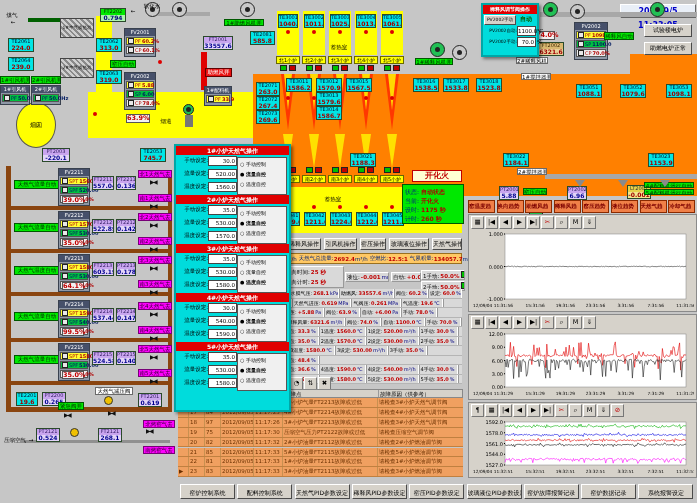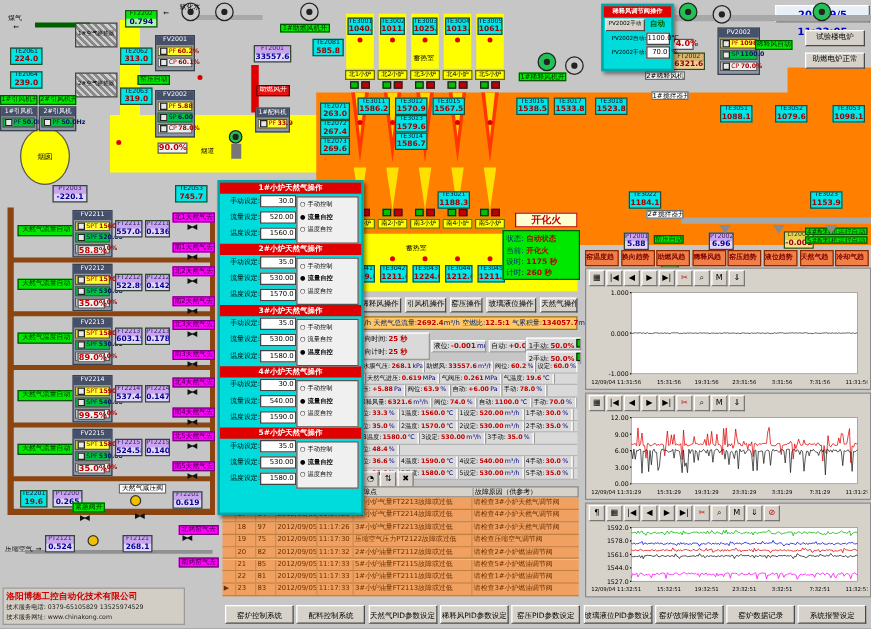--- a/index.html
+++ b/index.html
@@ -85,25 +85,20 @@
             text-align:center;line-height:14px}
   .companybox{left:2px;top:470px;width:146px;height:30px;background:#d2cec6;border:1px solid #9a9a9a;padding:1px 2px}
   .cname{color:#d00000;font-size:7px;font-weight:bold;line-height:10px;white-space:nowrap}
   .cline{color:#222;font-size:5px;line-height:8px;white-space:nowrap}
 </style>
 </head>
 <body>
 
 <div id="root">
   <div class="abs clockbox">2012/9/5 11:33:05</div>
-  <div class="abs companybox">
-    <div class="cname">洛阳博德工控自动化技术有限公司</div>
-    <div class="cline">技术服务电话: 0379-65105829  13525974529</div>
-    <div class="cline">技术服务网址: www.chinakong.com</div>
-  </div>
 <div class="abs" style="left: 88px; top: 92px; width: 167px; height: 46px; background: rgb(255, 255, 0);"></div>
     <div class="abs" style="left: 96px; top: 16px; width: 16px; height: 78px; background: rgb(255, 255, 0);"></div>
     <div class="abs" style="left: 253px; top: 74px; width: 444px; height: 122px; background: rgb(255, 128, 0);"></div>
     <div class="abs" style="left: 630px; top: 54px; width: 67px; height: 22px; background: rgb(255, 128, 0);"></div>
     <div class="abs" style="left: 277px; top: 11px; width: 22px; height: 44px; background: rgb(255, 255, 0);"></div>
     <div class="abs" style="left: 303px; top: 11px; width: 22px; height: 44px; background: rgb(255, 255, 0);"></div>
     <div class="abs" style="left: 329px; top: 11px; width: 22px; height: 44px; background: rgb(255, 255, 0);"></div>
     <div class="abs" style="left: 355px; top: 11px; width: 22px; height: 44px; background: rgb(255, 255, 0);"></div>
     <div class="abs" style="left: 381px; top: 11px; width: 22px; height: 44px; background: rgb(255, 255, 0);"></div>
     <div class="abs" style="left: 180px; top: 187px; width: 282px; height: 46px; background: rgb(255, 255, 0);"></div>
@@ -364,21 +359,21 @@
       <span class="ival">0.619</span>
     </div>
     <div class="instr i-pu abs" style="left: 36px; top: 428px; width: 24px; height: 14px;">
       <span class="iid">PT2121</span>
       <span class="ival">0.524</span>
     </div>
     <div class="instr i-pu abs" style="left: 98px; top: 428px; width: 24px; height: 14px;">
       <span class="iid">FT2121</span>
       <span class="ival">268.1</span>
     </div>
-    <div class="pct abs" style="left: 126px; top: 114px; width: 24px; height: 9px;">90.0%</div>
+    <div class="pct abs" style="left: 126px; top: 114px; width: 24px; height: 9px;">63.9%</div>
     <div class="pct abs" style="left: 535px; top: 31px; width: 20px; height: 9px;">74.0%</div>
     <div class="ctrl abs" style="left: 124px; top: 28px; width: 32px;">
       <div class="ct abs" style="left: 0px; top: 0px; width: 30px; height: 7px; position: relative;">FV2001</div>
       <div class="crow cr-y">
         <i class="ck"></i>
         <span class="kk">PF</span>
         <span class="vv">60.2%</span>
       </div>
       <div class="crow cr-w">
         <i class="ck"></i>
@@ -519,21 +514,21 @@
         <i class="ck"></i>
         <span class="kk">SPF</span>
         <span class="vv">520.00</span>
       </div>
       <div class="crow cr-w">
         <i class="ck"></i>
         <span class="kk">CP</span>
         <span class="vv">30.0%</span>
       </div>
     </div>
-    <div class="pct abs" style="left: 62px; top: 196px; width: 22px; height: 8px;">58.8%</div>
+    <div class="pct abs" style="left: 62px; top: 196px; width: 22px; height: 8px;">39.0%</div>
     <div class="instr i-pu abs" style="left: 92px; top: 176px; width: 22px; height: 14px;">
       <span class="iid">FT2211</span>
       <span class="ival">557.04</span>
     </div>
     <div class="instr i-pu abs" style="left: 116px; top: 176px; width: 20px; height: 14px;">
       <span class="iid">PT2211</span>
       <span class="ival">0.136</span>
     </div>
     <div class="tag t-m abs" style="left: 138px; top: 170px; width: 34px; height: 8px;">北1天然气去</div>
     <div class="valve abs" style="left: 150px; top: 179px; width: 14px; height: 7px;">▶◀</div>
@@ -583,21 +578,21 @@
         <i class="ck"></i>
         <span class="kk">SPF</span>
         <span class="vv">530.00</span>
       </div>
       <div class="crow cr-w">
         <i class="ck"></i>
         <span class="kk">CP</span>
         <span class="vv">35.0%</span>
       </div>
     </div>
-    <div class="pct abs" style="left: 62px; top: 282px; width: 22px; height: 8px;">89.0%</div>
+    <div class="pct abs" style="left: 62px; top: 282px; width: 22px; height: 8px;">64.1%</div>
     <div class="instr i-pu abs" style="left: 92px; top: 262px; width: 22px; height: 14px;">
       <span class="iid">FT2213</span>
       <span class="ival">603.19</span>
     </div>
     <div class="instr i-pu abs" style="left: 116px; top: 262px; width: 20px; height: 14px;">
       <span class="iid">PT2213</span>
       <span class="ival">0.178</span>
     </div>
     <div class="tag t-m abs" style="left: 138px; top: 256px; width: 34px; height: 8px;">北3天然气去</div>
     <div class="valve abs" style="left: 150px; top: 265px; width: 14px; height: 7px;">▶◀</div>

